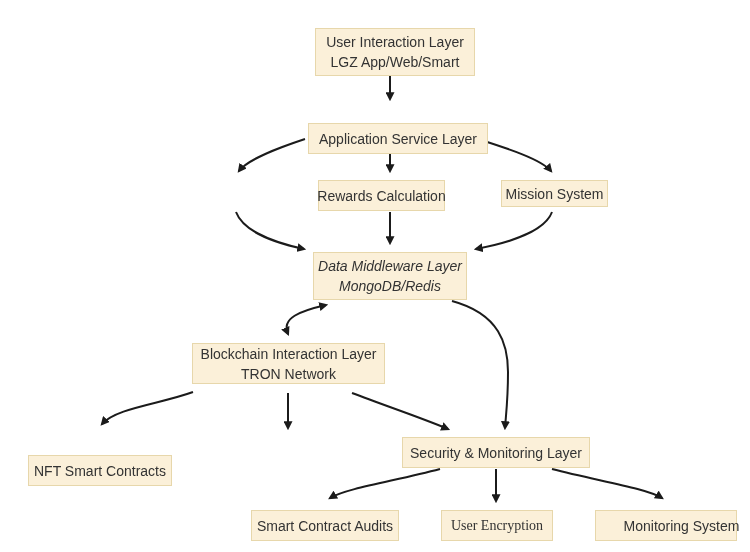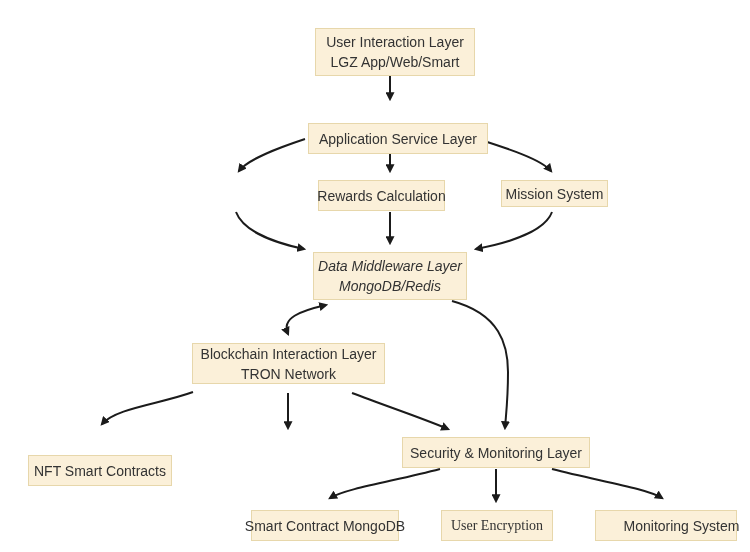--- a/index.html
+++ b/index.html
@@ -90,21 +90,21 @@
   <div class="node" style="left:28px;top:455px;width:144px;height:31px;">
     <span>NFT Smart Contracts</span>
   </div>
 
 
   <div class="node" style="left:402px;top:437px;width:188px;height:31px;">
     <span>Security &amp; Monitoring Layer</span>
   </div>
 
   <div class="node" style="left:251px;top:510px;width:148px;height:31px;">
-    <span>Smart Contract MongoDB</span>
+    <span>Smart Contract Audits</span>
   </div>
 
   <div class="node" style="left:441px;top:510px;width:112px;height:31px;font-family:Liberation Serif, serif;">
     <span>User Encryption</span>
   </div>
 
   <div class="node" style="left:595px;top:510px;width:142px;height:31px;padding-left:31px;">
     <span>Monitoring System</span>
   </div>
 

